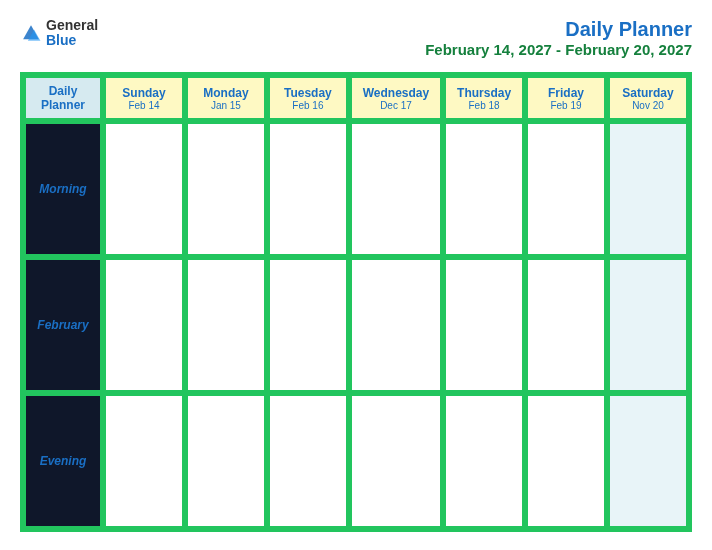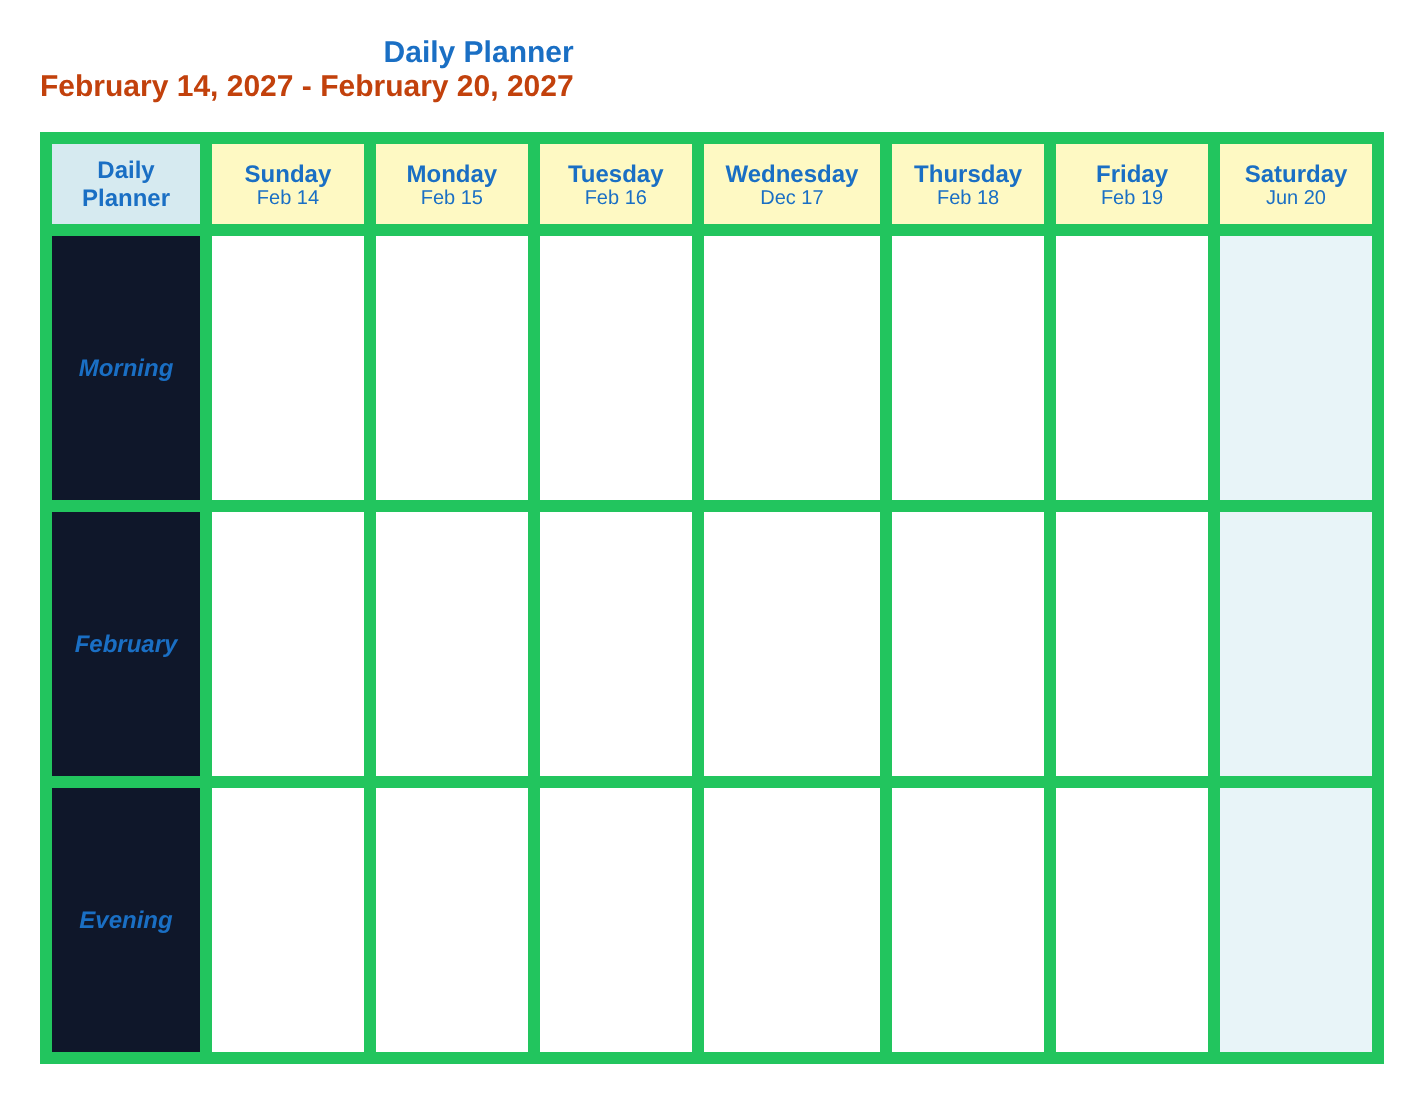--- a/index.html
+++ b/index.html
@@ -44,28 +44,28 @@
       color: #1a6fc4;
     }
     .logo-icon {
       width: 22px;
       height: 22px;
     }
     .title-block {
       text-align: right;
     }
     .title-main {
-      font-size: 15px;
+      font-size: 20px;
       font-weight: bold;
       color: #1a6fc4;
     }
     .title-date {
       font-size: 15px;
       font-weight: bold;
-      color: #c2410c;
+      color: #15803d;
     }
     .planner-table {
       flex: 1;
       border-collapse: collapse;
       width: 100%;
       border: 1.5px solid #aac8d8;
     }
     .planner-table th, .planner-table td {
       border: 6px solid #22c55e;
     }
@@ -125,60 +125,70 @@
     }
     .td-cell-last {
       background-color: #e8f4f8;
     }
   </style>
 </head>
 <body>
 
 <div class="page">
   <div class="header">
+    <div class="logo">
+      <svg class="logo-icon" viewBox="0 0 28 28" xmlns="http://www.w3.org/2000/svg">
+        <polygon points="14,4 24,22 4,22" fill="#1a6fc4" opacity="0.85"></polygon>
+        <polygon points="18,10 26,24 10,24" fill="#2196F3" opacity="0.6"></polygon>
+      </svg>
+      <div class="logo-text">
+        <span class="logo-general">General</span>
+        <span class="logo-blue">Blue</span>
+      </div>
+    </div>
     <div class="title-block">
       <div class="title-main">Daily Planner</div>
       <div class="title-date">February 14, 2027 - February 20, 2027</div>
     </div>
   </div>
 
   <table class="planner-table">
     <thead>
       <tr>
         <th class="th-planner col-label">
           <span class="day-name">Daily</span>
           <span class="day-name">Planner</span>
         </th>
         <th class="th-day col-day">
           <span class="day-name">Sunday</span>
           <span class="day-date">Feb 14</span>
         </th>
         <th class="th-day col-day">
           <span class="day-name">Monday</span>
-          <span class="day-date">Feb 15</span>
+          <span class="day-date">Jan 15</span>
         </th>
         <th class="th-day col-day">
           <span class="day-name">Tuesday</span>
           <span class="day-date">Feb 16</span>
         </th>
         <th class="th-day col-day">
           <span class="day-name">Wednesday</span>
           <span class="day-date">Dec 17</span>
         </th>
         <th class="th-day col-day">
           <span class="day-name">Thursday</span>
           <span class="day-date">Feb 18</span>
         </th>
         <th class="th-day col-day">
           <span class="day-name">Friday</span>
           <span class="day-date">Feb 19</span>
         </th>
         <th class="th-day col-day">
           <span class="day-name">Saturday</span>
-          <span class="day-date">Jun 20</span>
+          <span class="day-date">Nov 20</span>
         </th>
       </tr>
     </thead>
     <tbody>
       <tr>
         <td class="td-label">Morning</td>
         <td class="td-cell"></td>
         <td class="td-cell"></td>
         <td class="td-cell"></td>
         <td class="td-cell"></td>

